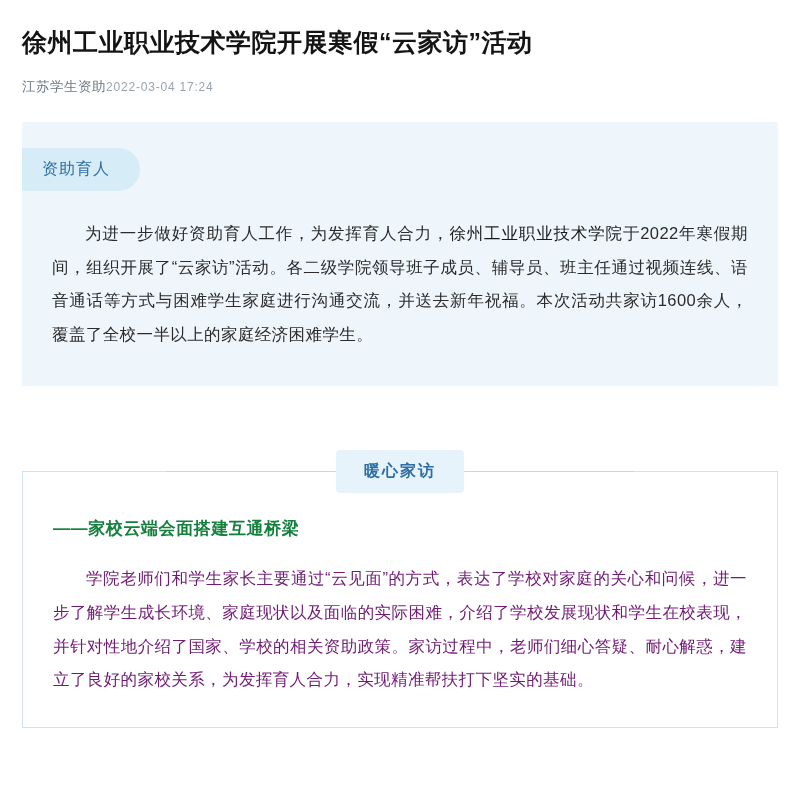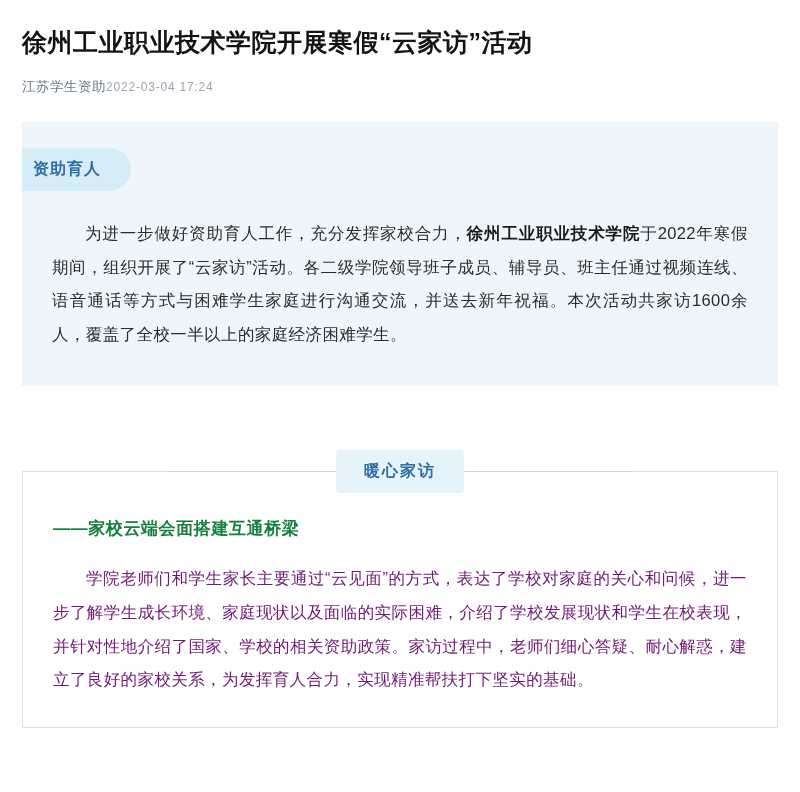--- a/index.html
+++ b/index.html
@@ -50,37 +50,37 @@
     position: relative;
     background: #eef6fb;
     padding: 26px 30px 34px 30px;
     margin: 18px 0 0 0;
   }
   .tag-ribbon {
     display: inline-block;
     background: #d6ecf7;
     color: #2f6ea5;
     font-size: 16px;
-    font-weight: 700;
+    font-weight: 400;
     letter-spacing: 1px;
-    padding: 11px 30px 11px 11px;
+    padding: 11px 30px 11px 20px;
     border-radius: 0 22px 22px 0;
     margin: 0 0 26px -30px;
   }
   .para {
     font-size: 16.5px;
     line-height: 2.05;
     color: #2b2b2b;
     text-align: justify;
     text-indent: 2em;
     letter-spacing: 0.4px;
     margin: 0;
   }
   .para b {
-    font-weight: 700;
+    font-weight: 400;
     color: #1a1a1a;
   }
 
   
   .card-wrap {
     margin-top: 64px;
     position: relative;
   }
   .card-title-bar {
     display: flex;
@@ -141,21 +141,21 @@
 
   <h1 class="article-title">徐州工业职业技术学院开展寒假“云家访”活动</h1>
 
   <div class="meta-row">
     <span class="meta-source">江苏学生资助</span>
     <span class="meta-date">2022-03-04 17:24</span>
   </div>
 
   <section class="panel-blue">
     <div class="tag-ribbon">资助育人</div>
-    <p class="para"><span>为进一步做好资助育人工作，充分发挥家校合力，</span><b>徐州工业职业技术学院</b><span>于2022年寒假期间，组织开展了“云家访”活动。各二级学院领导班子成员、辅导员、班主任通过视频连线、语音通话等方式与困难学生家庭进行沟通交流，并送去新年祝福。本次活动共家访1600余人，覆盖了全校一半以上的家庭经济困难学生。</span></p>
+    <p class="para"><span>为进一步做好资助育人工作，为发挥育人合力，</span><b>徐州工业职业技术学院</b><span>于2022年寒假期间，组织开展了“云家访”活动。各二级学院领导班子成员、辅导员、班主任通过视频连线、语音通话等方式与困难学生家庭进行沟通交流，并送去新年祝福。本次活动共家访1600余人，覆盖了全校一半以上的家庭经济困难学生。</span></p>
   </section>
 
   <section class="card-wrap">
     <div class="card-title-bar">
       <span class="card-title-line"></span>
       <span class="card-title-pill">暖心家访</span>
       <span class="card-title-line"></span>
     </div>
     <div class="card-body">
       <h2 class="subheading">——家校云端会面搭建互通桥梁</h2>

